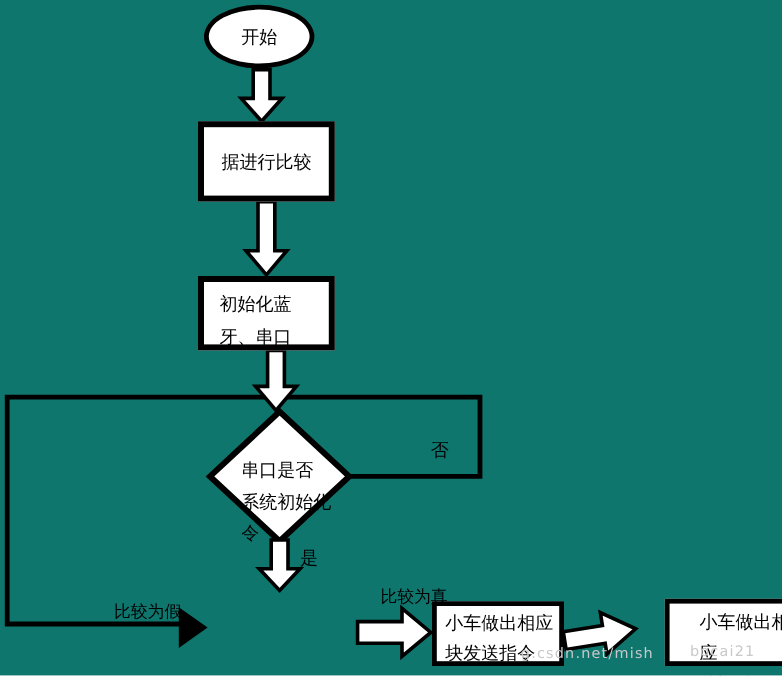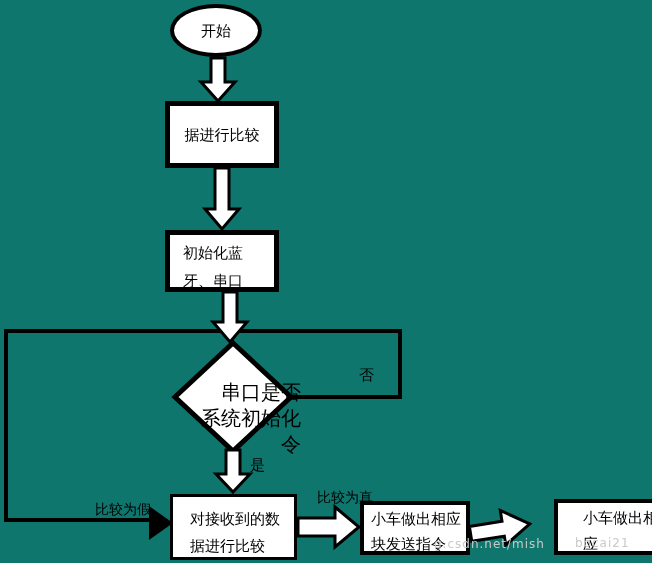--- a/index.html
+++ b/index.html
@@ -15,23 +15,22 @@
   .node.center { display:flex; align-items:center; justify-content:center; }
   .ellipse { border-radius:50%; }
   .b5 { border-width:5px; }
   .b3 { border-width:3px; }
   .multiline span { display:block; }
   .lbl {
     position:absolute; font-size:15px; color:#000; white-space:nowrap; z-index:3;
   }
   .lbl.small { font-size:14px; }
   .diamond-text {
-    position:absolute; z-index:3; font-size:20px; line-height:26px; color:#000;
+    position:absolute; z-index:3; font-size:15px; line-height:26px; color:#000;
     white-space:nowrap;
-    text-align:right;
   }
   .diamond-text span { display:block; }
   .wm {
     position:absolute; z-index:6; color:#c9c9c9; font-size:12px;
     letter-spacing:1px; white-space:nowrap;
   }
 </style>
 </head>
 <body>
 
@@ -66,24 +65,20 @@
     <span>初始化蓝</span>
     <span>牙、串口</span>
   </div>
 
   <div class="diamond-text" style="left:201px;top:379px;">
     <span>串口是否</span>
     <span>系统初始化</span>
     <span>令</span>
   </div>
 
-  <div class="node b3 multiline" style="left:170px;top:494px;width:127px;height:66px;padding:9px 0 0 17px;line-height:27px;">
-    <span>对接收到的数</span>
-    <span>据进行比较</span>
-  </div>
 
   <div class="node multiline" style="left:360px;top:501px;width:110px;height:54px;padding:2px 0 0 7px;line-height:25px;">
     <span>小车做出相应</span>
     <span>块发送指令</span>
   </div>
 
   <div class="node multiline" style="left:554px;top:499px;width:120px;height:56px;padding:2px 0 0 25px;line-height:26px;">
     <span>小车做出相应</span>
     <span>的运动</span>
   </div>

